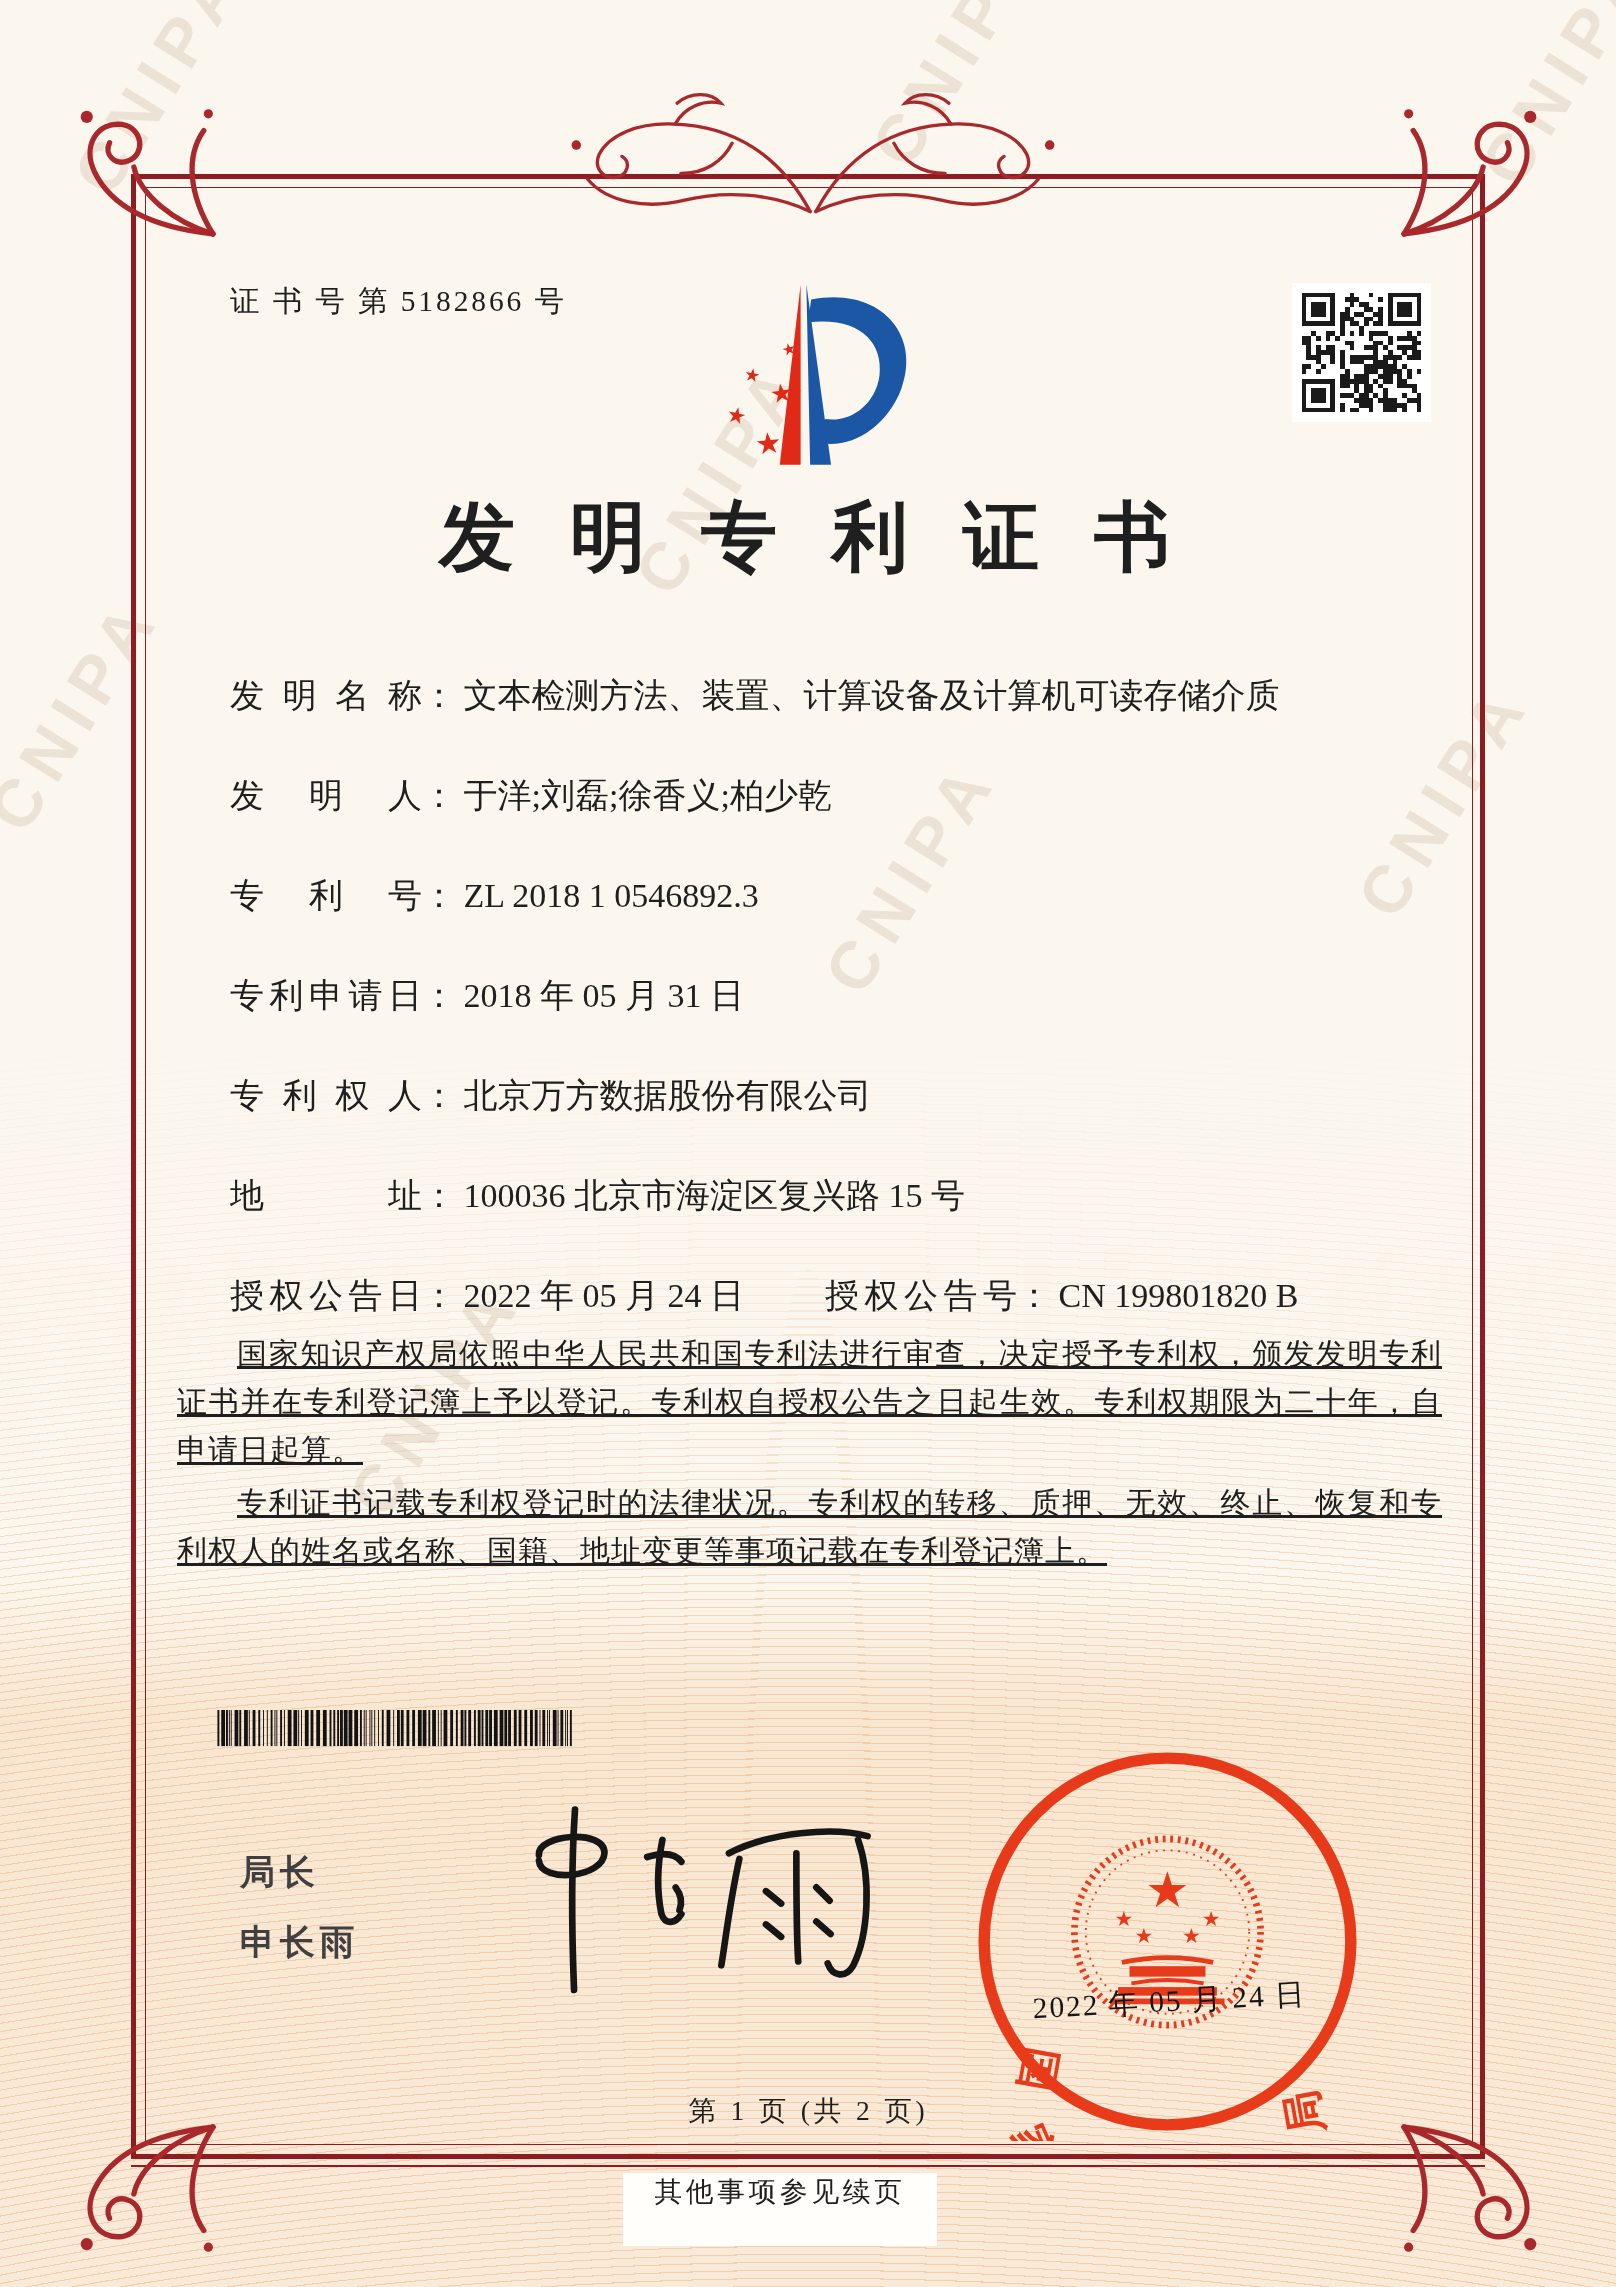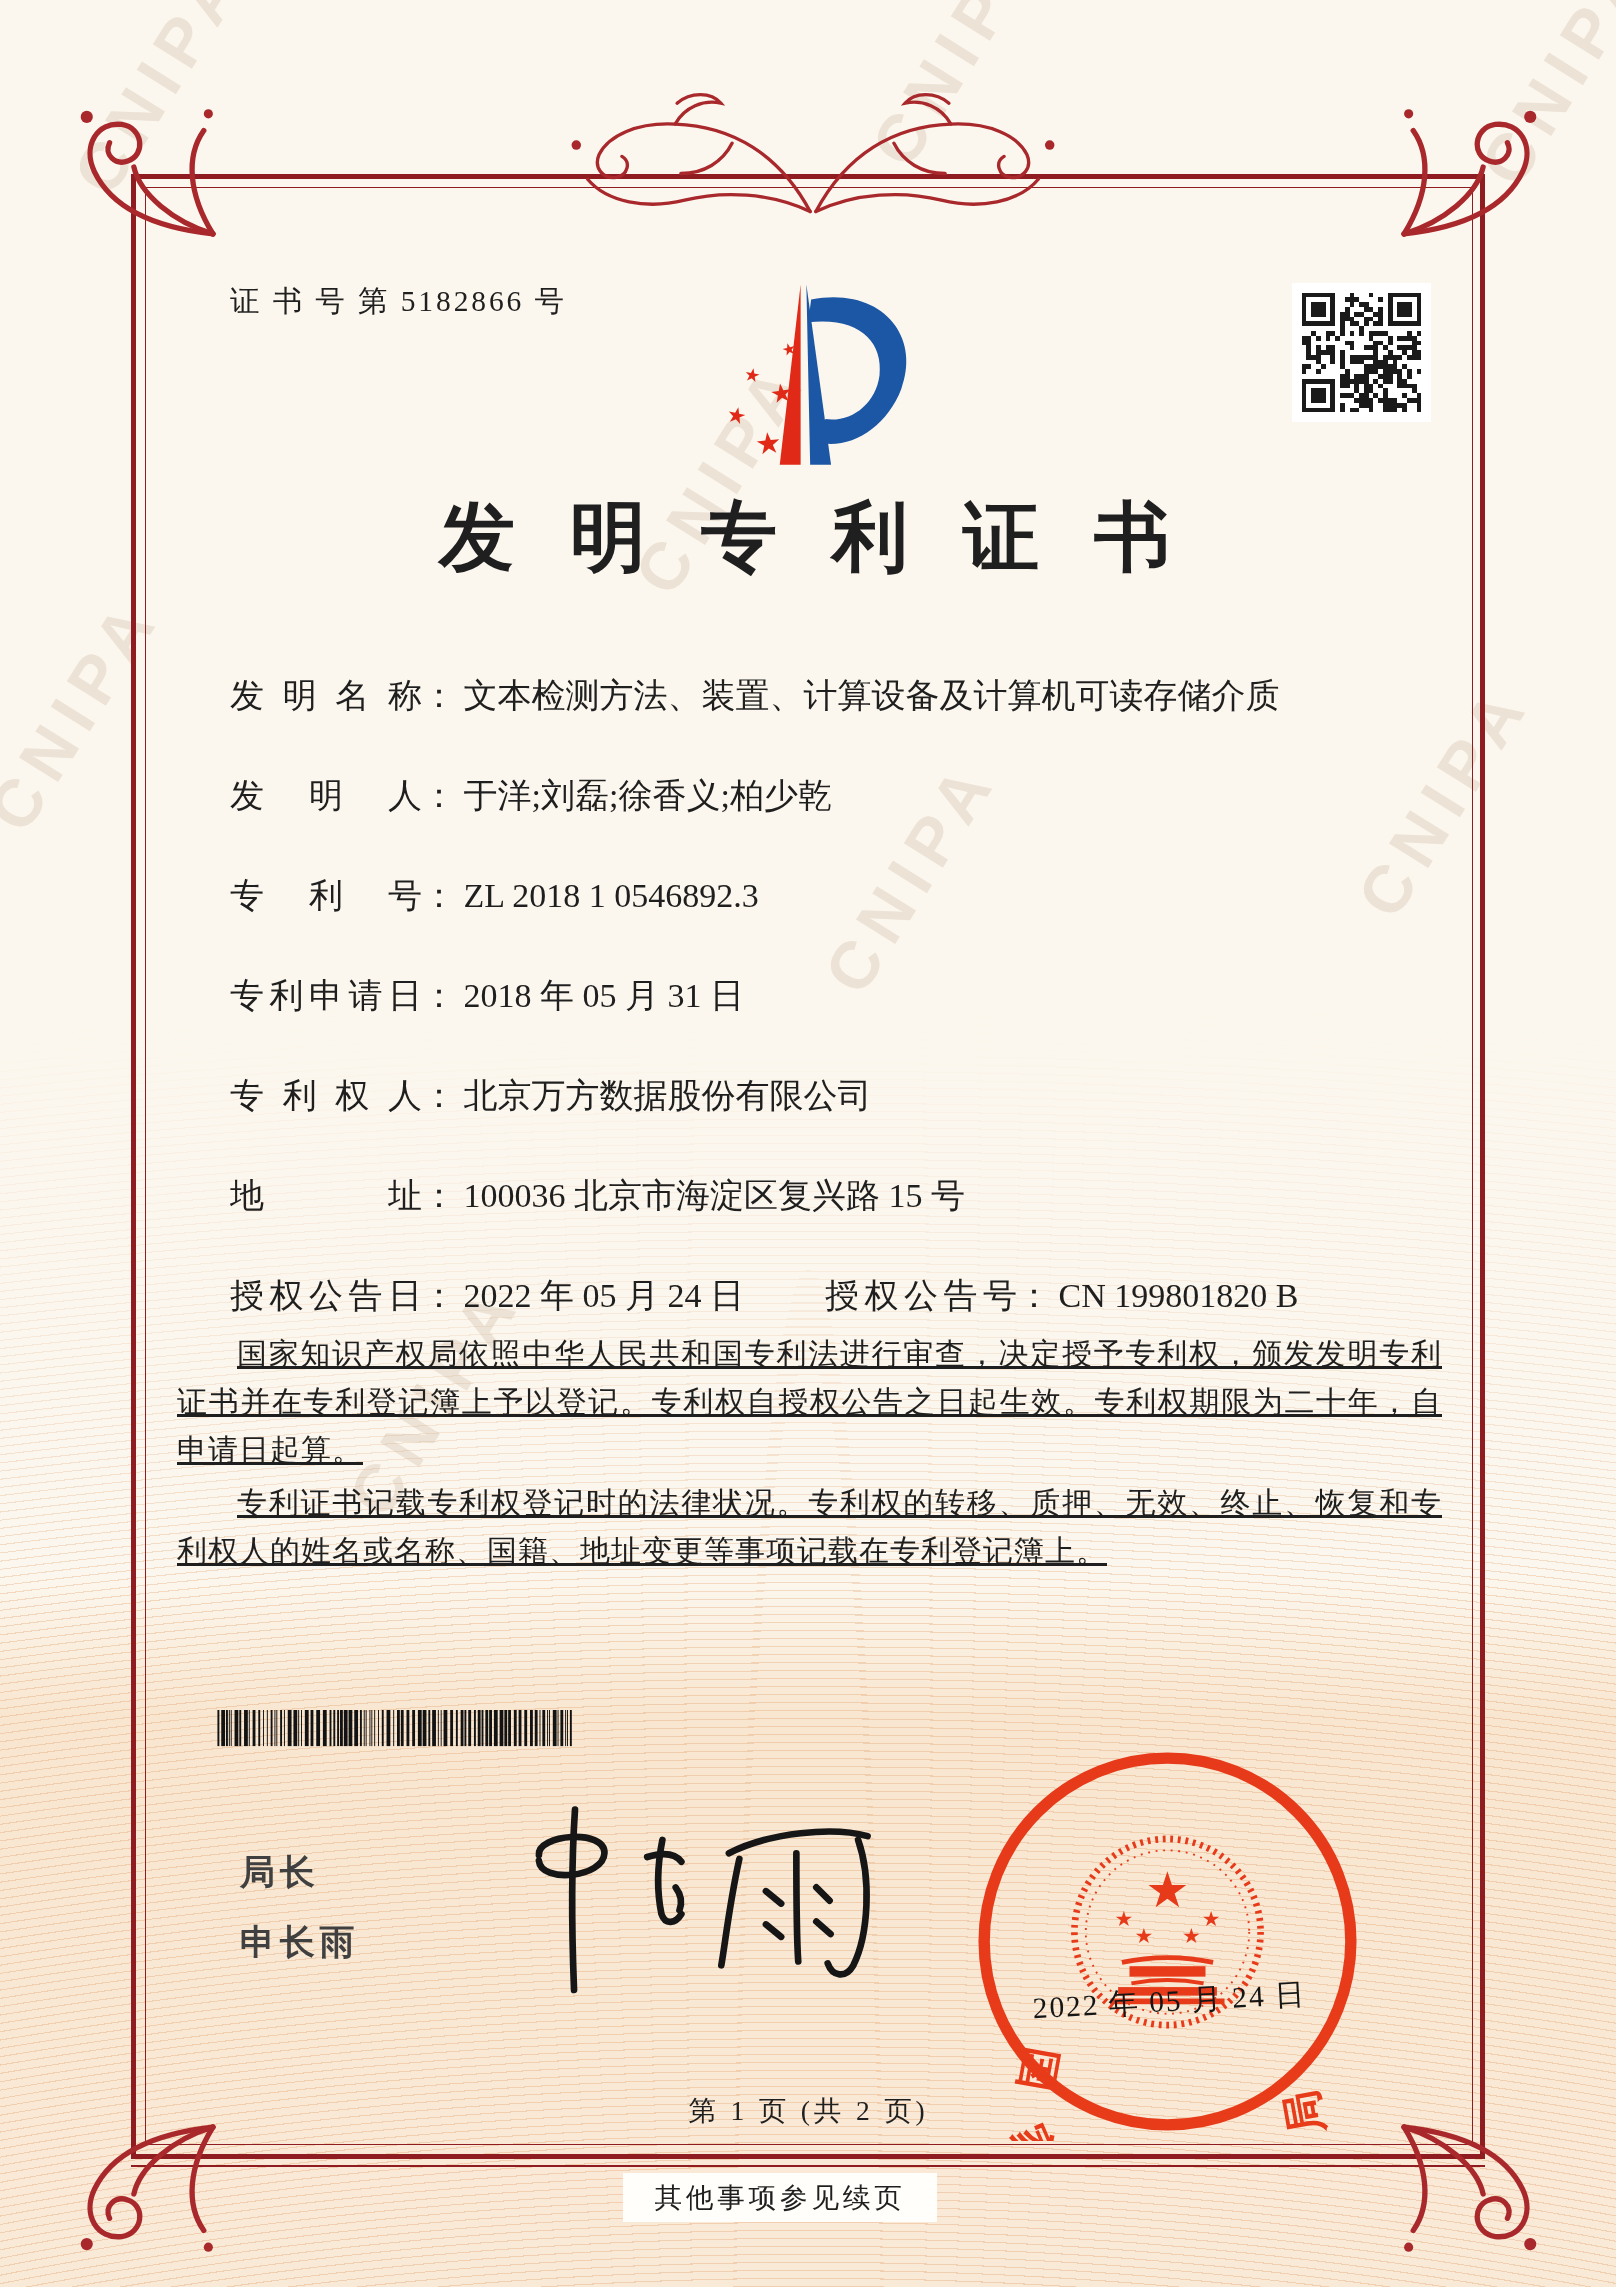--- a/index.html
+++ b/index.html
@@ -47,22 +47,22 @@
   
   .barcode{position:absolute;left:217px;top:1710px;width:360px;height:38px;z-index:4;}
   .signer{position:absolute;left:240px;z-index:4;font-family:"Liberation Sans","DejaVu Sans",sans-serif;
      font-weight:600;font-size:35px;letter-spacing:4.8px;color:#404040;}
   .signature{position:absolute;left:480px;top:1800px;width:418px;height:209px;z-index:4;}
   .seal{position:absolute;left:968px;top:1742px;width:399px;height:399px;z-index:5;opacity:.96;}
   .seal-date{position:absolute;left:989px;top:1982px;width:361px;text-align:center;z-index:6;
      font-size:29.5px;letter-spacing:1.9px;color:#151515;transform:rotate(-3deg);}
   .page-footer{position:absolute;left:0;right:0;top:2092px;text-align:center;font-size:27.6px;
      letter-spacing:3.8px;z-index:4;}
-  .note-box{position:absolute;left:623px;top:2173px;width:314px;height:49px;background:#fffefa;
-     z-index:6;display:flex;align-items:center;justify-content:center;font-size:27.6px;letter-spacing:3.8px;}
+  .note-box{position:absolute;left:623px;top:2173px;width:314px;height:73px;background:#fffefa;
+     z-index:6;display:flex;justify-content:center;font-size:27.6px;letter-spacing:3.8px;}
   svg text{font-family:"Liberation Serif","DejaVu Serif",serif;}
 </style>
 </head>
 <body>
 
 <div id="page">
 
   <div class="warmband"></div>
   <div class="waves"></div>
 

